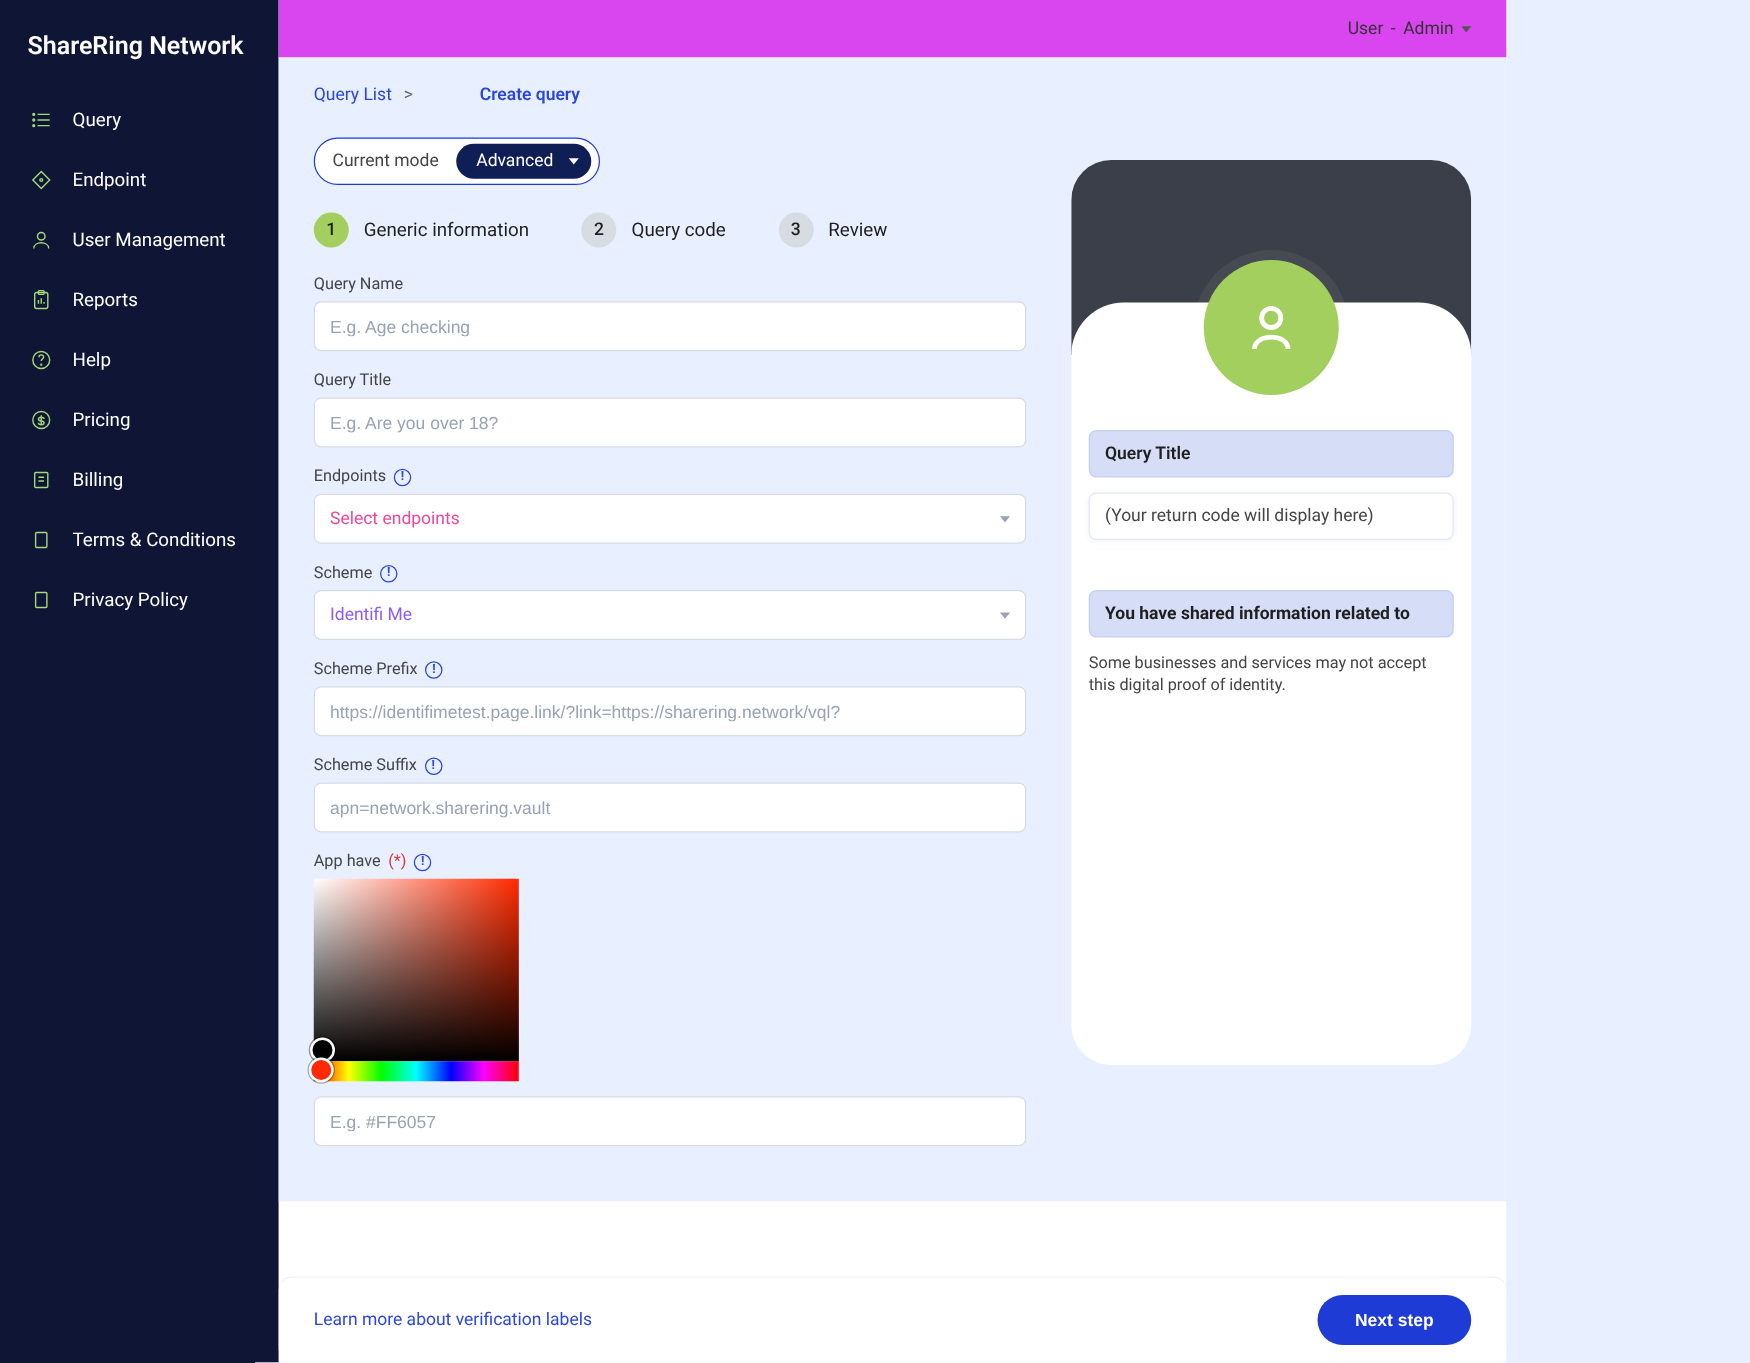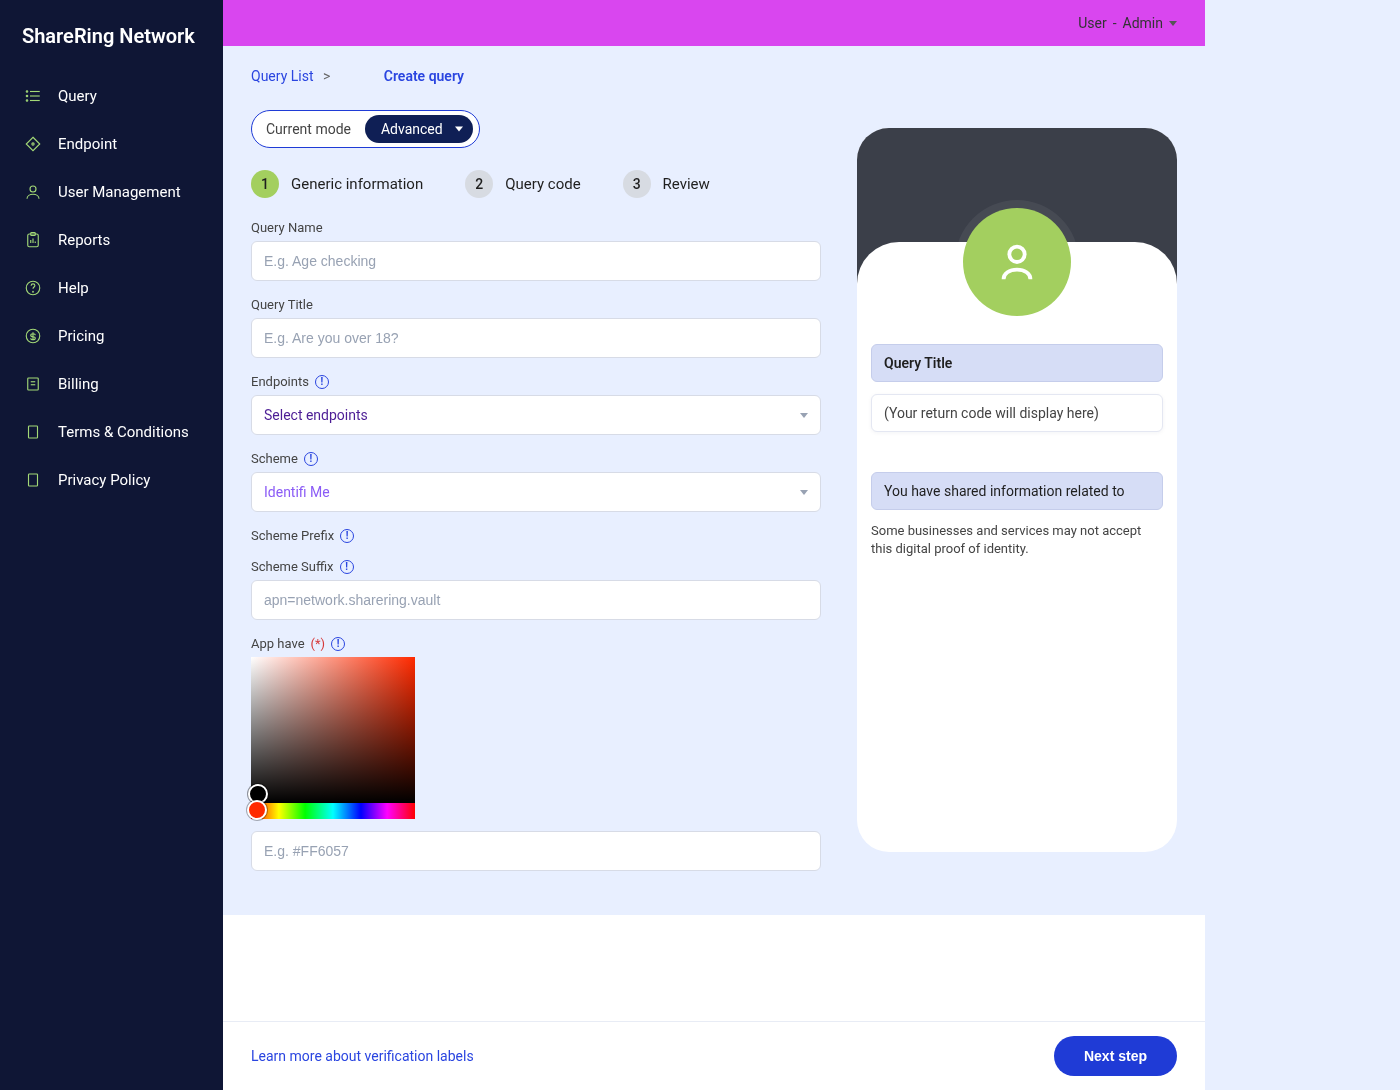--- a/index.html
+++ b/index.html
@@ -101,21 +101,21 @@
 
   
   .form-row { margin-bottom: 16px; }
   .form-label { font-size: 13px; color: #444; margin-bottom: 6px; display: flex; align-items: center; gap: 6px; }
   .req { color: #d63838; }
   .form-input, .form-select {
     width: 100%; height: 40px; border: 1px solid #d7dbe6; border-radius: 6px; background: #fff;
     padding: 0 12px; font-size: 14px; color: #222;
   }
   .form-input::placeholder { color: #98a2b3; }
-  .form-select { display: flex; align-items: center; justify-content: space-between; color: #4c1d95; cursor: pointer; }
+  .form-select { display: flex; align-items: center; justify-content: space-between; color: #ec4899; cursor: pointer; }
   .form-select.has-value { color: #8b5cf6; }
   .chev-s {
     width: 0; height: 0; border-left: 4px solid transparent; border-right: 4px solid transparent; border-top: 5px solid #98a2b3;
   }
   .info-icon {
     width: 14px; height: 14px; border-radius: 50%; border: 1.5px solid #2a45e0; color: #2a45e0;
     display: inline-flex; align-items: center; justify-content: center; font-size: 10px; font-weight: 700;
   }
 
   
@@ -155,34 +155,35 @@
     display: flex; align-items: center; justify-content: center;
     box-shadow: 0 0 0 8px rgba(255,255,255,.06);
   }
   .avatar-wrap svg { stroke: #fff; fill: none; stroke-width: 2; width: 46px; height: 46px; }
   .phone-body { padding: 60px 14px 14px 14px; position: relative; }
   .phone-band {
     background: #d6ddf6; border: 1px solid #c5cdeb; border-radius: 6px;
     padding: 10px 12px; font-size: 14px; color: #1f1f1f; font-weight: 600;
   }
   .phone-band.dim { background: #fff; border: 1px solid #e4e7f2; font-weight: 400; color: #444; margin-top: 12px; box-shadow: 0 1px 4px rgba(20,30,80,.05); }
-  .phone-band.spaced { margin-top: 40px; background: #d6ddf6; border: 1px solid #c5cdeb; font-weight: 400; color: #1f1f1f; }
+  .phone-band.spaced { margin-top: 40px; background: #d6ddf6; border: 1px solid #c5cdeb; font-weight: 700; color: #1f1f1f; }
   .phone-disclaimer { font-size: 13px; color: #444; margin-top: 12px; line-height: 1.4; }
   .phone-curve {
     position: absolute; top: 114px; left: 0; right: 0; height: 42px; background: #fff;
     border-top-left-radius: 42px 42px; border-top-right-radius: 42px 42px;
   }
 
   
   .footer {
     background: #fff;
     border-top: 1px solid #e8ecf5;
     display: flex; justify-content: space-between; align-items: center;
     padding: 14px 28px;
     margin-top: auto;
+    border-radius: 11px;
   }
   .footer a { color: #2a45e0; font-size: 14px; text-decoration: none; cursor: pointer; }
   .next-btn {
     background: #1f3bd6; color: #fff; border: none; border-radius: 22px;
     padding: 12px 30px; font-size: 14px; font-weight: 600; cursor: pointer;
   }
 
   .topbar .caret {
     width: 0; height: 0; border-left: 4px solid transparent; border-right: 4px solid transparent; border-top: 5px solid #555;
   }
@@ -358,20 +359,21 @@
             <span>Identifi Me</span>
             <span class="chev-s"></span>
           </div>
         </div>
 
         <div class="form-row">
           <div class="form-label">
             <span>Scheme Prefix</span>
             <span class="info-icon">!</span>
           </div>
+          <input class="form-input" type="text" placeholder="https://identifimetest.page.link/?link=https://sharering.network/vql?" style="">
         </div>
 
         <div class="form-row">
           <div class="form-label">
             <span>Scheme Suffix</span>
             <span class="info-icon">!</span>
           </div>
           <input class="form-input" type="text" placeholder="apn=network.sharering.vault" style="">
         </div>
 

